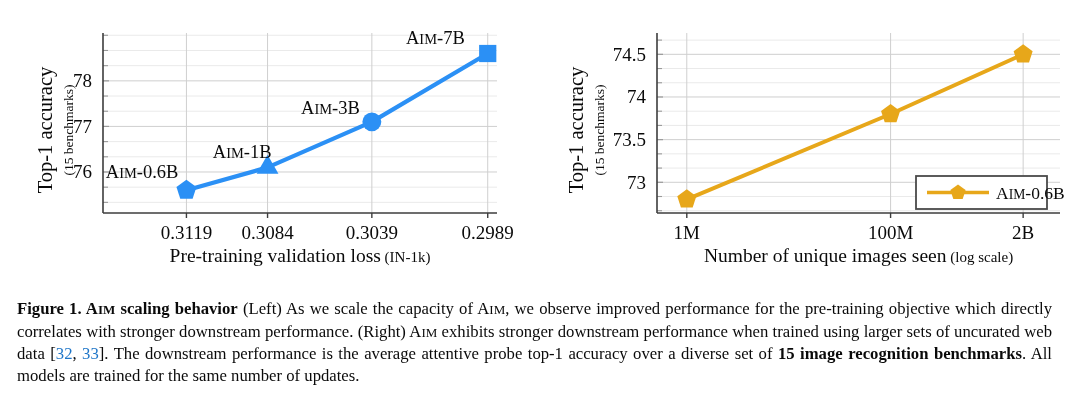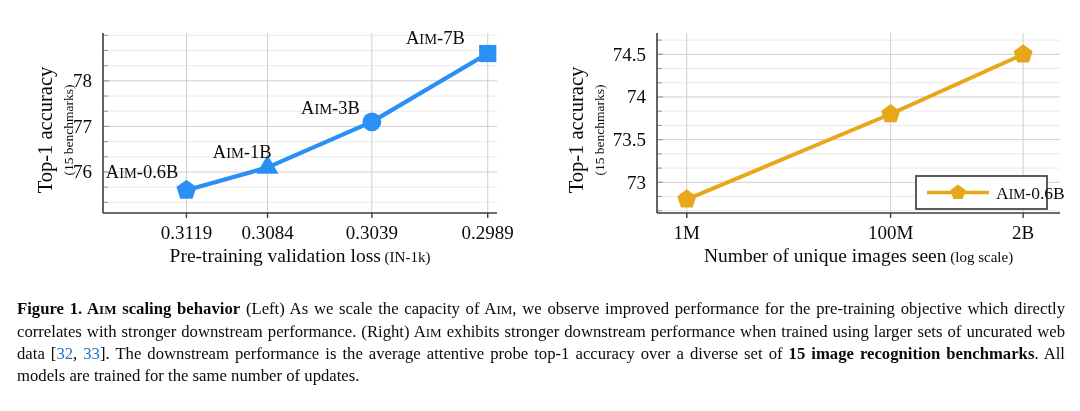--- a/index.html
+++ b/index.html
@@ -6,21 +6,21 @@
   body{width:1080px;height:411px;font-family:"Liberation Serif","DejaVu Serif",serif;color:#0a0a0a;}
   #figure-svg{display:block;}
   #figure-svg text{font-family:"Liberation Serif","DejaVu Serif",serif;fill:#0a0a0a;}
   .tick{font-size:19px;}
   .axlabel{font-size:19.5px;}
   .axnote{font-size:15px;}
   .ylab{font-size:20.5px;}
   .ynote{font-size:13.5px;}
   .plabel{font-size:18.5px;}
   .legtext{font-size:17.5px;}
-  #caption{margin:8px 15px 0 17px;font-size:16.7px;line-height:21.6px;text-align:justify;}
+  #caption{margin:8px 28px 0 17px;font-size:16.7px;line-height:21.6px;text-align:justify;}
   #caption .b{font-weight:bold;}
   #caption .cite{cursor:pointer;}
   .scs{font-size:0.78em;}
 </style>
 </head>
 <body>
 
 <div>
   <svg id="figure-svg" width="1080" height="290" viewBox="0 0 1080 290">
     <g id="chart-0">

